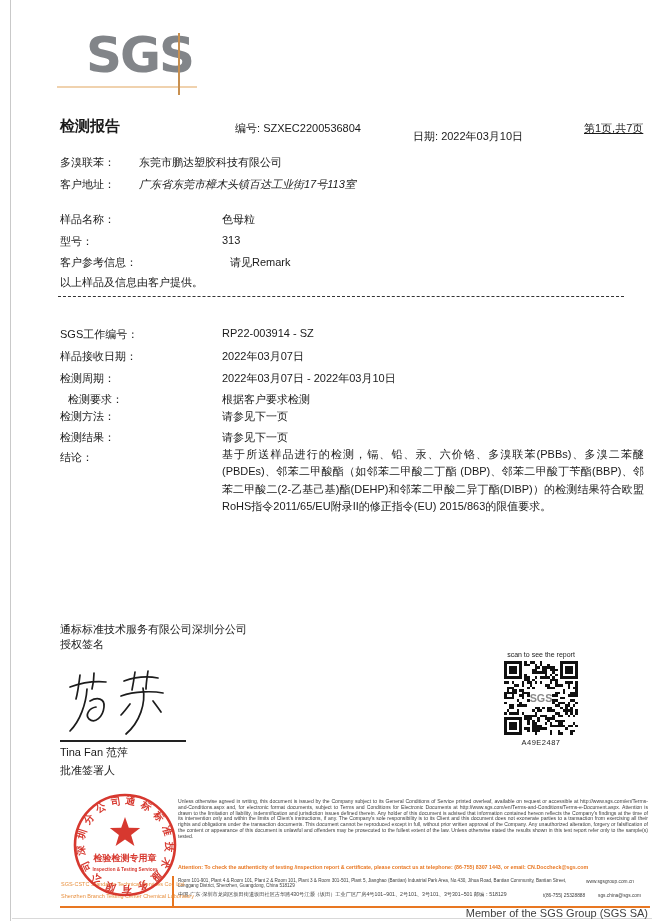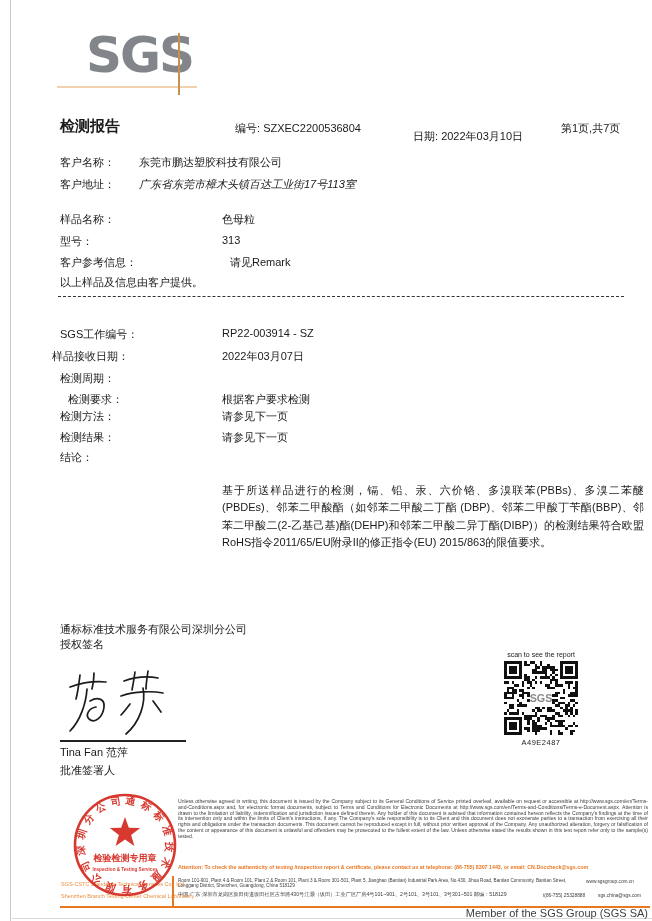--- a/index.html
+++ b/index.html
@@ -47,23 +47,23 @@
 
   <div class="abs title" style="left:60px;top:117px;">检测报告</div>
   <div class="abs lbl" style="left:235px;top:121px;">
     <span>编号:</span>
     <span>SZXEC2200536804</span>
   </div>
   <div class="abs lbl" style="left:413px;top:129px;">
     <span>日期:</span>
     <span>2022年03月10日</span>
   </div>
-  <div class="abs lbl" style="left:561px;top:121px;">第1页,共7页</div>
-
-  <div class="abs lbl" style="left:60px;top:155px;">客户名称：</div>
+  <div class="abs lbl" style="left:584px;top:121px;text-decoration:underline;">第1页,共7页</div>
+
+  <div class="abs lbl" style="left:60px;top:155px;">多溴联苯：</div>
   <div class="abs val" style="left:139px;top:155px;">东莞市鹏达塑胶科技有限公司</div>
 
   <div class="abs lbl" style="left:60px;top:177px;">客户地址：</div>
   <div class="abs val" style="left:139px;top:177px;font-style:italic;">广东省东莞市樟木头镇百达工业街17号113室</div>
 
   <div class="abs lbl" style="left:60px;top:212px;">样品名称：</div>
   <div class="abs val" style="left:222px;top:212px;">色母粒</div>
 
   <div class="abs lbl" style="left:60px;top:234px;">型号：</div>
   <div class="abs val" style="left:222px;top:234px;">313</div>
@@ -71,36 +71,37 @@
   <div class="abs lbl" style="left:60px;top:255px;">客户参考信息：</div>
   <div class="abs val" style="left:222px;top:255px;margin-left:8px;">请见Remark</div>
 
   <div class="abs lbl" style="left:60px;top:275px;">以上样品及信息由客户提供。</div>
 
   <div class="abs dashed" style="left:58px;top:296px;width:566px;"></div>
 
   <div class="abs lbl" style="left:60px;top:327px;">SGS工作编号：</div>
   <div class="abs val" style="left:222px;top:327px;">RP22-003914 - SZ</div>
 
-  <div class="abs lbl" style="left:52px;top:349px;">样品接收日期：</div>
+  <div class="abs lbl" style="left:60px;top:349px;">样品接收日期：</div>
   <div class="abs val" style="left:222px;top:349px;">2022年03月07日</div>
 
   <div class="abs lbl" style="left:60px;top:371px;">检测周期：</div>
+  <div class="abs val" style="left:222px;top:371px;">2022年03月07日 - 2022年03月10日</div>
 
   <div class="abs lbl" style="left:60px;top:392px;margin-left:8px;">检测要求：</div>
   <div class="abs val" style="left:222px;top:392px;">根据客户要求检测</div>
 
   <div class="abs lbl" style="left:60px;top:409px;">检测方法：</div>
   <div class="abs val" style="left:222px;top:409px;">请参见下一页</div>
 
   <div class="abs lbl" style="left:60px;top:430px;">检测结果：</div>
   <div class="abs val" style="left:222px;top:430px;">请参见下一页</div>
 
   <div class="abs lbl" style="left:60px;top:450px;">结论：</div>
-  <div class="abs concl" style="left:222px;top:446px;margin-top:36px;">基于所送样品进行的检测，镉、铅、汞、六价铬、多溴联苯(PBBs)、多溴二苯醚(PBDEs)、邻苯二甲酸酯（如邻苯二甲酸二丁酯 (DBP)、邻苯二甲酸丁苄酯(BBP)、邻苯二甲酸二(2-乙基己基)酯(DEHP)和邻苯二甲酸二异丁酯(DIBP)）的检测结果符合欧盟RoHS指令2011/65/EU附录II的修正指令(EU) 2015/863的限值要求。</div>
+  <div class="abs concl" style="left:222px;top:446px;">基于所送样品进行的检测，镉、铅、汞、六价铬、多溴联苯(PBBs)、多溴二苯醚(PBDEs)、邻苯二甲酸酯（如邻苯二甲酸二丁酯 (DBP)、邻苯二甲酸丁苄酯(BBP)、邻苯二甲酸二(2-乙基己基)酯(DEHP)和邻苯二甲酸二异丁酯(DIBP)）的检测结果符合欧盟RoHS指令2011/65/EU附录II的修正指令(EU) 2015/863的限值要求。</div>
 
   <div class="abs siglabel" style="left:60px;top:622px;">通标标准技术服务有限公司深圳分公司</div>
   <div class="abs siglabel" style="left:60px;top:637px;">授权签名</div>
 
   <svg class="abs" style="left:63px;top:666px;" width="116" height="74" viewBox="0 0 116 74">
     <g fill="none" stroke="#1c1c1c" stroke-width="1.7" stroke-linecap="round">
       <path d="M7,21 C18,17 32,15 43,16"></path>
       <path d="M17,9 C16,17 15,26 13,33"></path>
       <path d="M31,7 C31,13 30,19 29,23"></path>
       <path d="M24,23 C23,38 17,55 7,65"></path>

